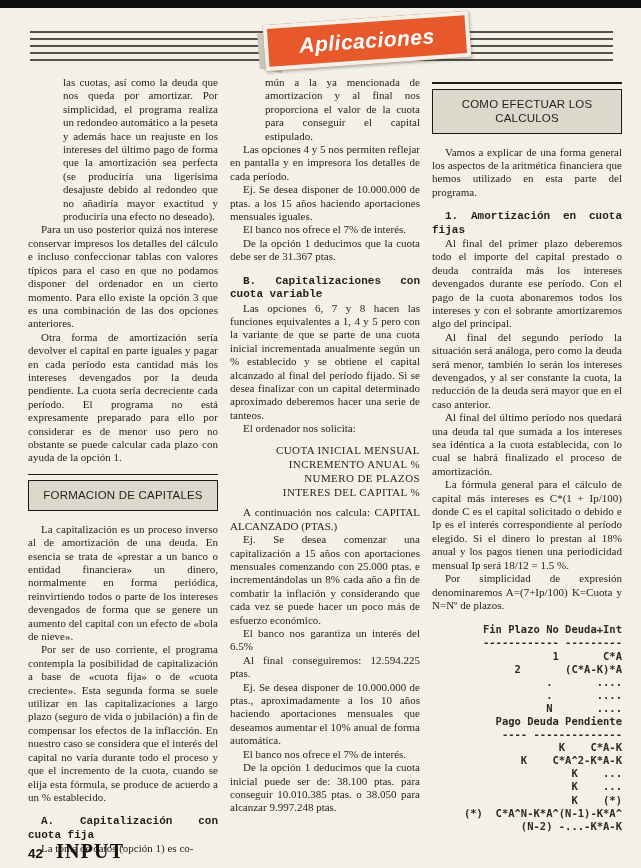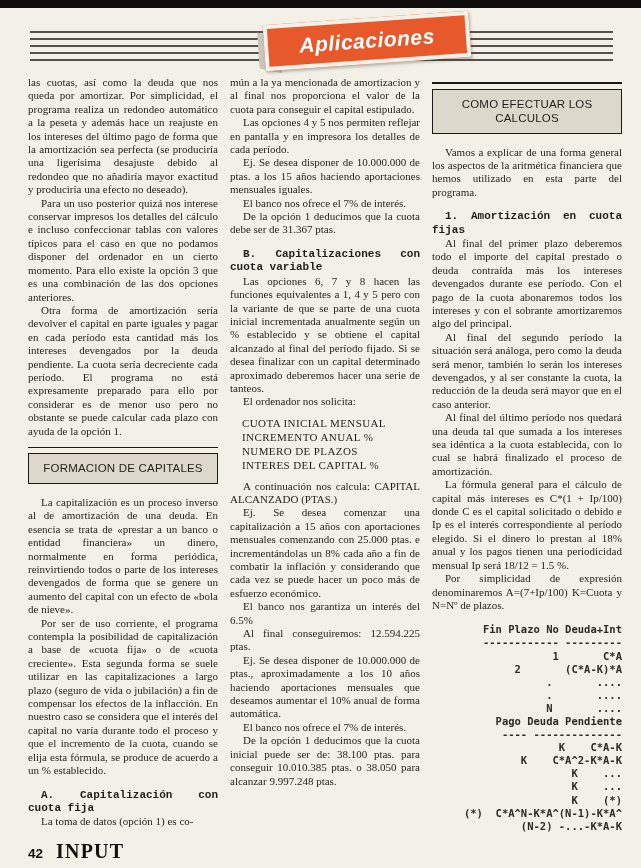--- a/index.html
+++ b/index.html
@@ -19,35 +19,35 @@
     display:flex;align-items:center;justify-content:center;
     box-shadow:1px 2px 3px rgba(60,55,45,.35);
   }
   .tab-label{
     font-family:"Liberation Sans",sans-serif;font-style:italic;font-weight:bold;
     color:#ffffff;font-size:21px;letter-spacing:.5px;
   }
   .columns{position:absolute;top:76px;left:28px;display:flex;gap:12px;}
   .col{width:190px;font-size:11px;line-height:13.4px;text-align:justify;}
   .col p{margin:0;text-indent:13px;}
-  .col p.no-indent{text-indent:0;}
+  .col p.no-indent{text-indent:0;margin-left:35px;}
   .subhead{font-weight:bold;font-family:Liberation Mono, monospace;}
   .col p.subhead{margin-top:11px;}
   .section-rule{height:1.5px;background:#1d1a15;margin:9px 0 5px;}
   .section-rule.first{margin-top:6px;}
   .section-box{
     border:1.6px solid #1d1a15;background:#dcd8cc;
     font-family:"Liberation Sans",sans-serif;font-weight:normal;
     font-size:11.5px;line-height:14.5px;text-align:center;
     padding:7px 2px;white-space:pre-line;letter-spacing:.2px;
     margin-bottom:12px;
   }
   .caps-block{
-    margin:7px 0 7px 12px;white-space:pre-line;text-indent:0;
-    line-height:14.2px;letter-spacing:.4px;text-align:left;
+    margin:7px 0 7px 23px;white-space:pre-line;text-indent:0;
+    line-height:14.2px;letter-spacing:.4px;text-align:right;
   }
   .code{
     font-family:"DejaVu Sans Mono",monospace;font-size:10.5px;line-height:13.1px;
     font-weight:bold;color:#2e2b25;margin:11px 0 0 6px;white-space:pre;text-align:right;
   }
   .footer{
     position:absolute;left:28px;top:840px;
     font-family:"Liberation Sans",sans-serif;font-weight:bold;font-size:13.5px;
     color:#13110e;display:flex;gap:13px;align-items:baseline;justify-content:center;
   }

